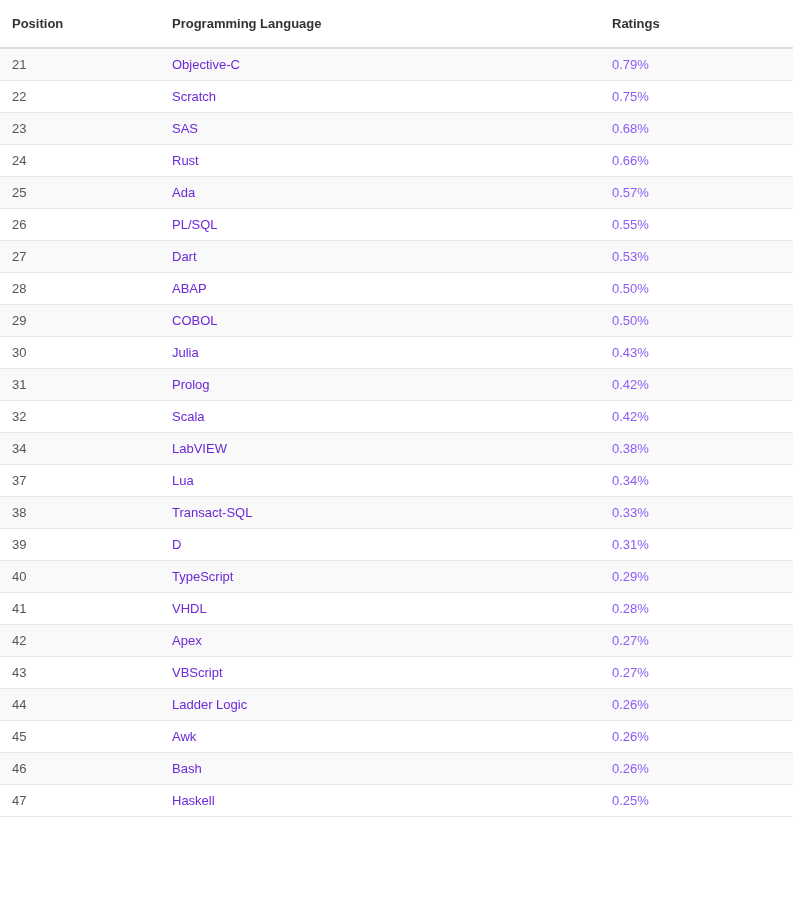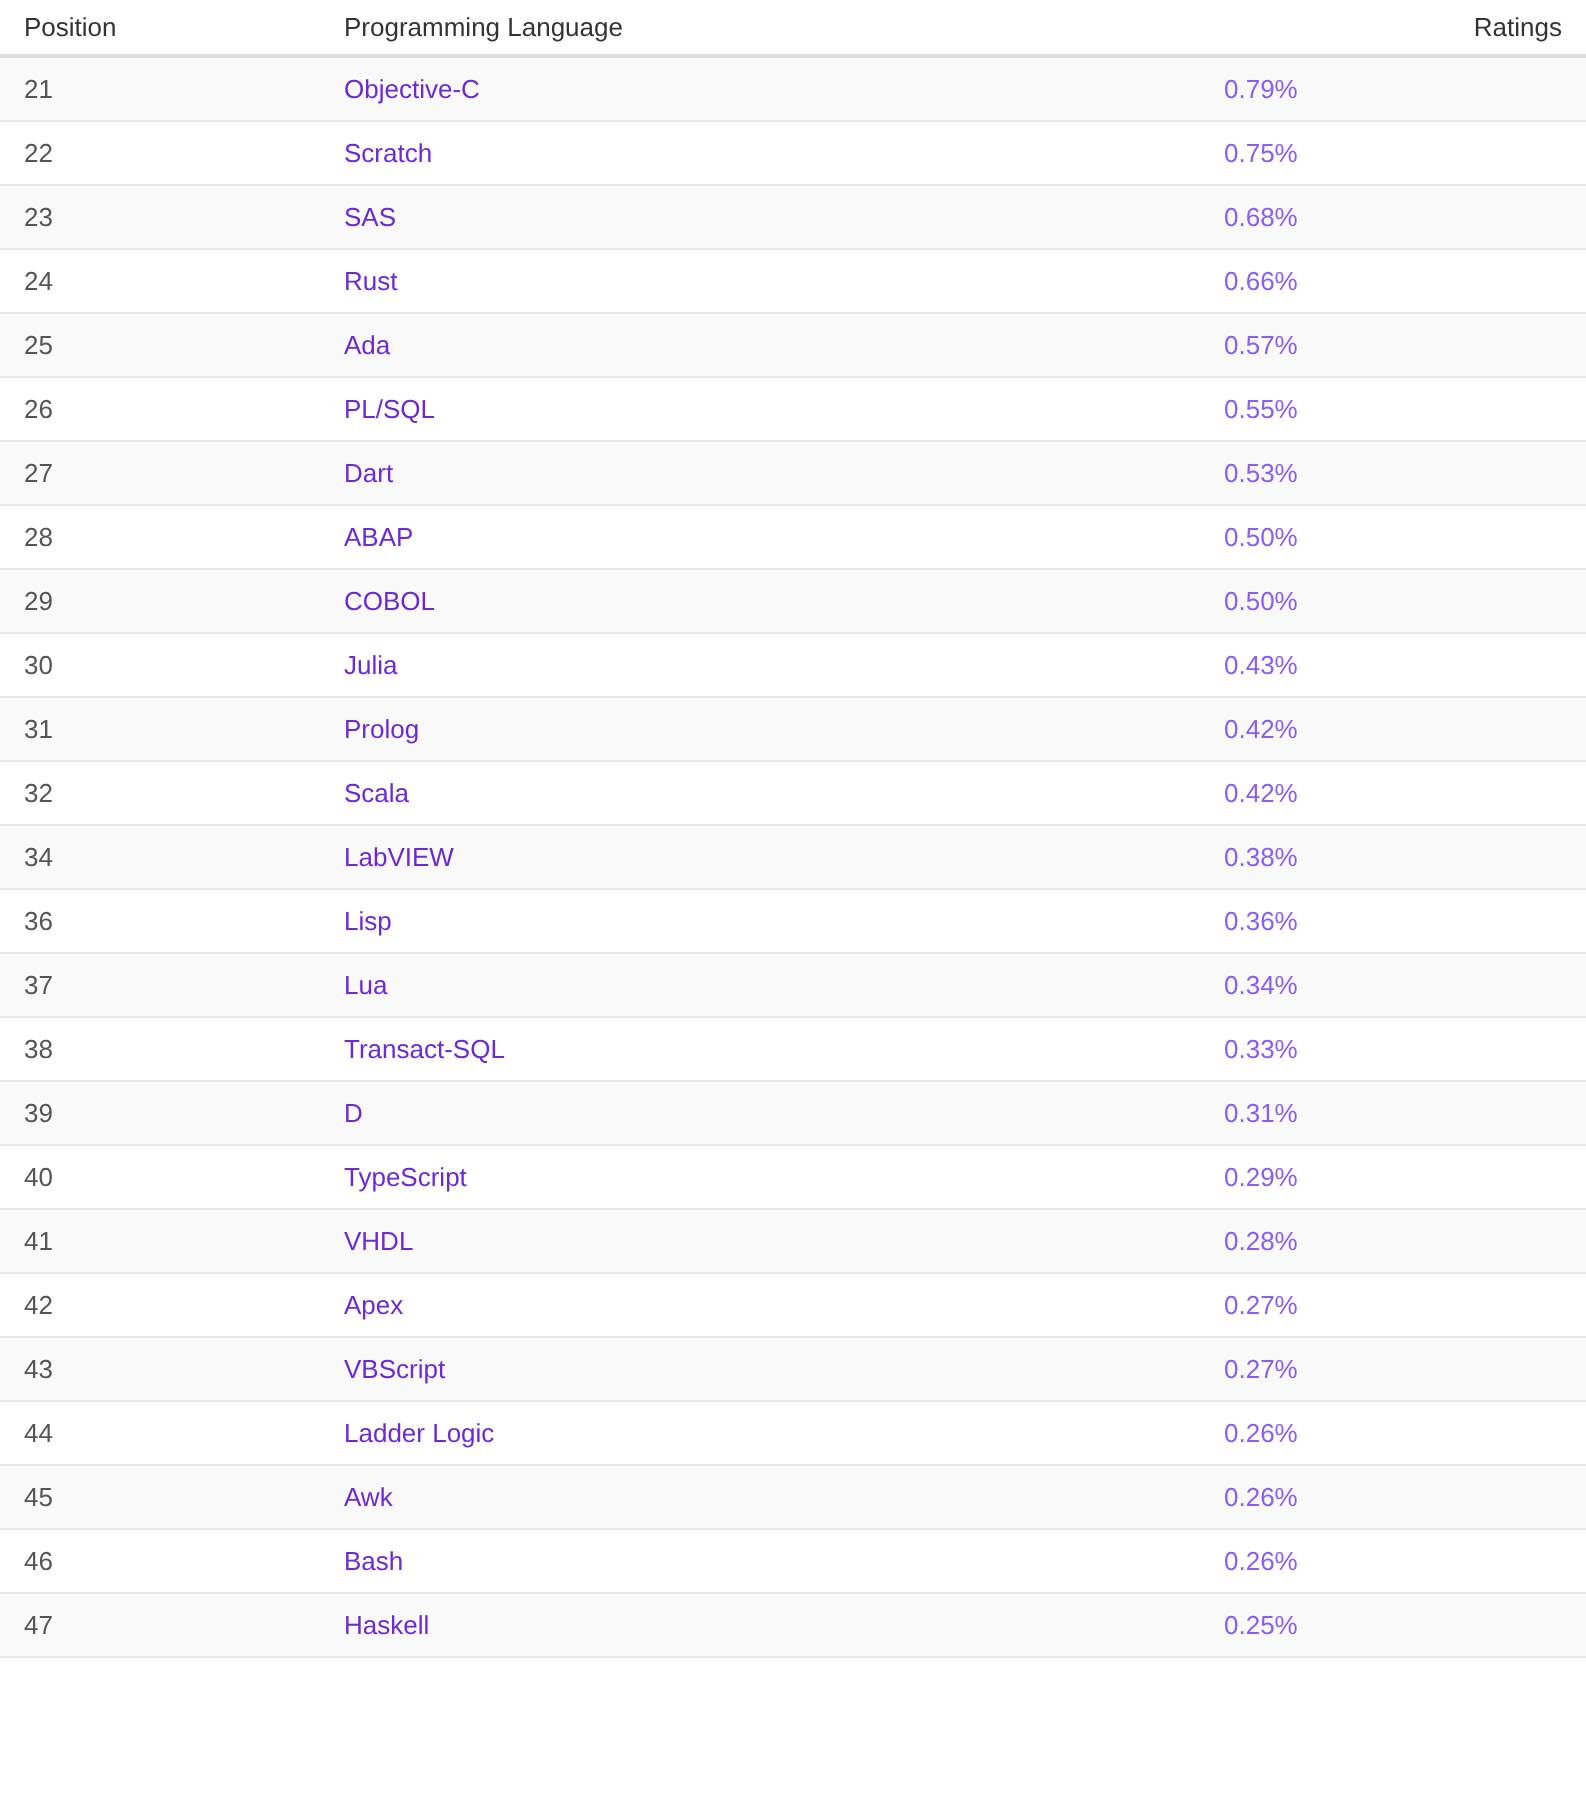--- a/index.html
+++ b/index.html
@@ -24,29 +24,29 @@
       width: 100%;
       border-collapse: collapse;
     }
 
     thead tr {
       background: #fff;
       border-bottom: 2px solid #ddd;
     }
 
     thead th {
-      padding: 6px 12px;
+      padding: 16px 12px;
       text-align: left;
-      font-weight: normal;
+      font-weight: bold;
       font-size: 13px;
       color: #333;
     }
 
     thead th.ratings-col {
-      text-align: right;
+      text-align: left;
     }
 
     tbody tr {
       border-bottom: 1px solid #e8e8e8;
     }
 
     tbody tr:nth-child(odd) {
       background: #f9f9f9;
     }
 
@@ -146,25 +146,20 @@
           <td class="position-col">32</td>
           <td class="lang-col">Scala</td>
           <td class="ratings-col">0.42%</td>
         </tr>
         <tr>
           <td class="position-col">34</td>
           <td class="lang-col">LabVIEW</td>
           <td class="ratings-col">0.38%</td>
         </tr>
         <tr>
-          <td class="position-col">36</td>
-          <td class="lang-col">Lisp</td>
-          <td class="ratings-col">0.36%</td>
-        </tr>
-        <tr>
           <td class="position-col">37</td>
           <td class="lang-col">Lua</td>
           <td class="ratings-col">0.34%</td>
         </tr>
         <tr>
           <td class="position-col">38</td>
           <td class="lang-col">Transact-SQL</td>
           <td class="ratings-col">0.33%</td>
         </tr>
         <tr>

